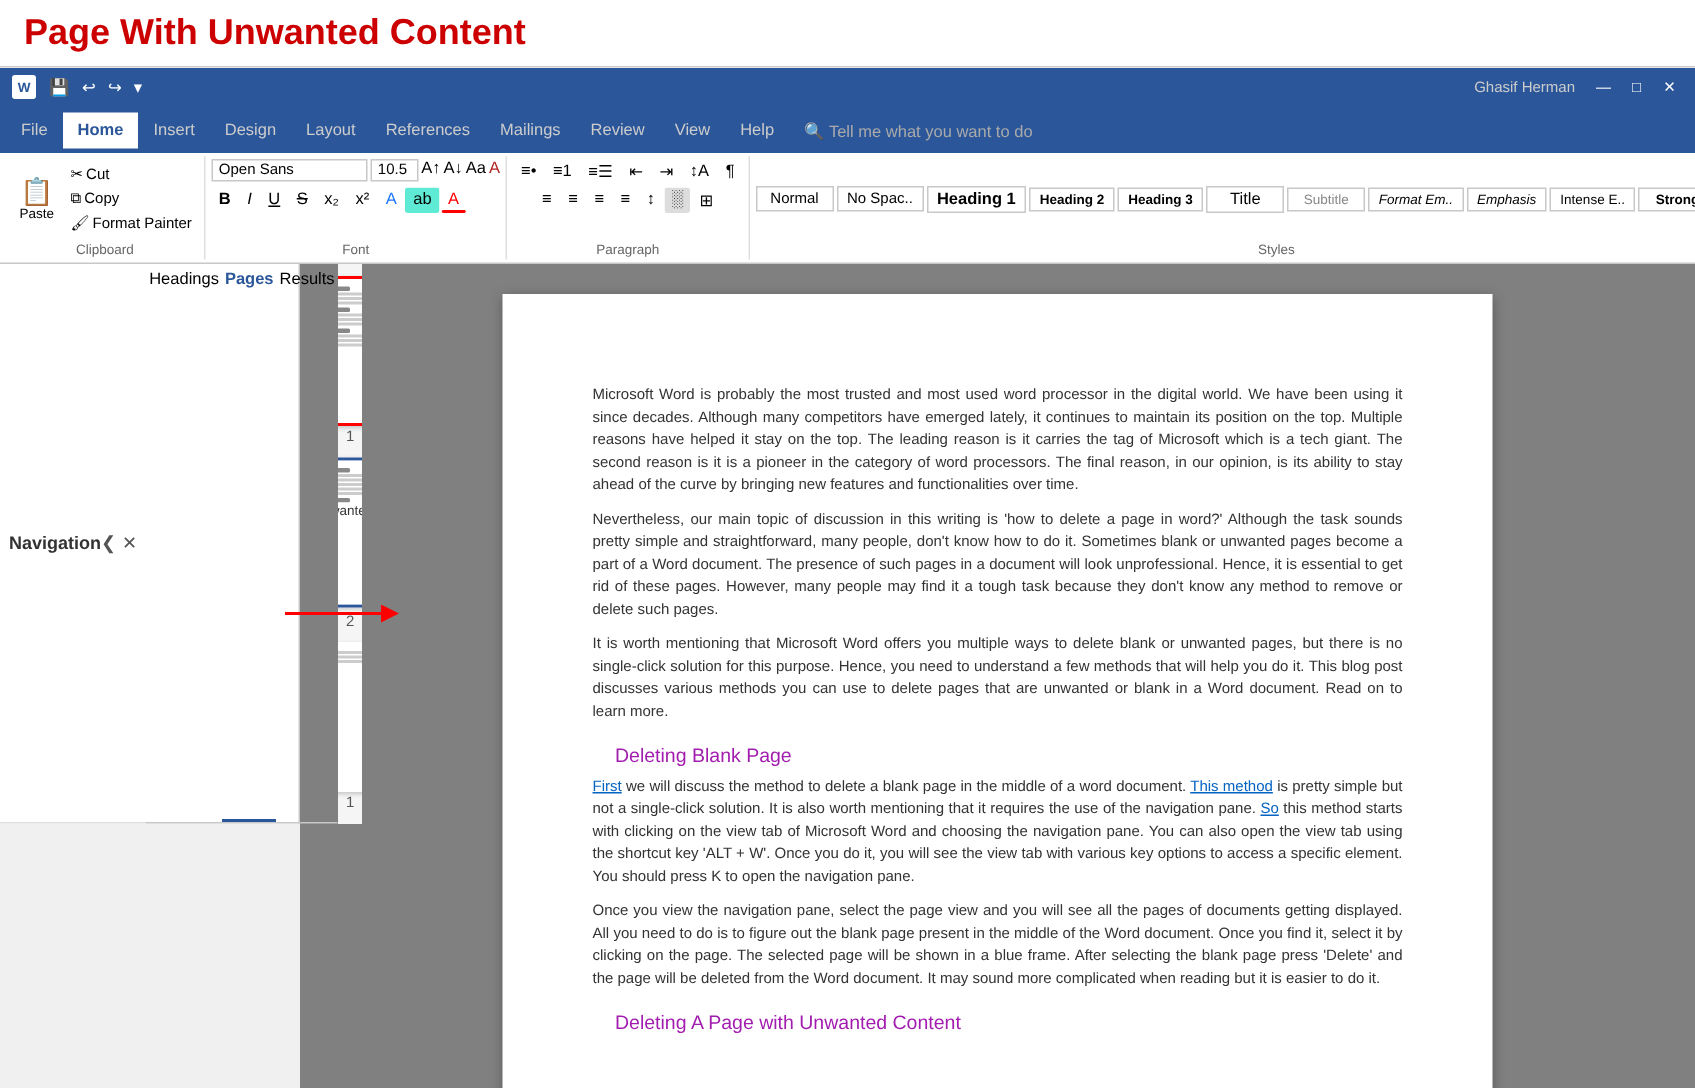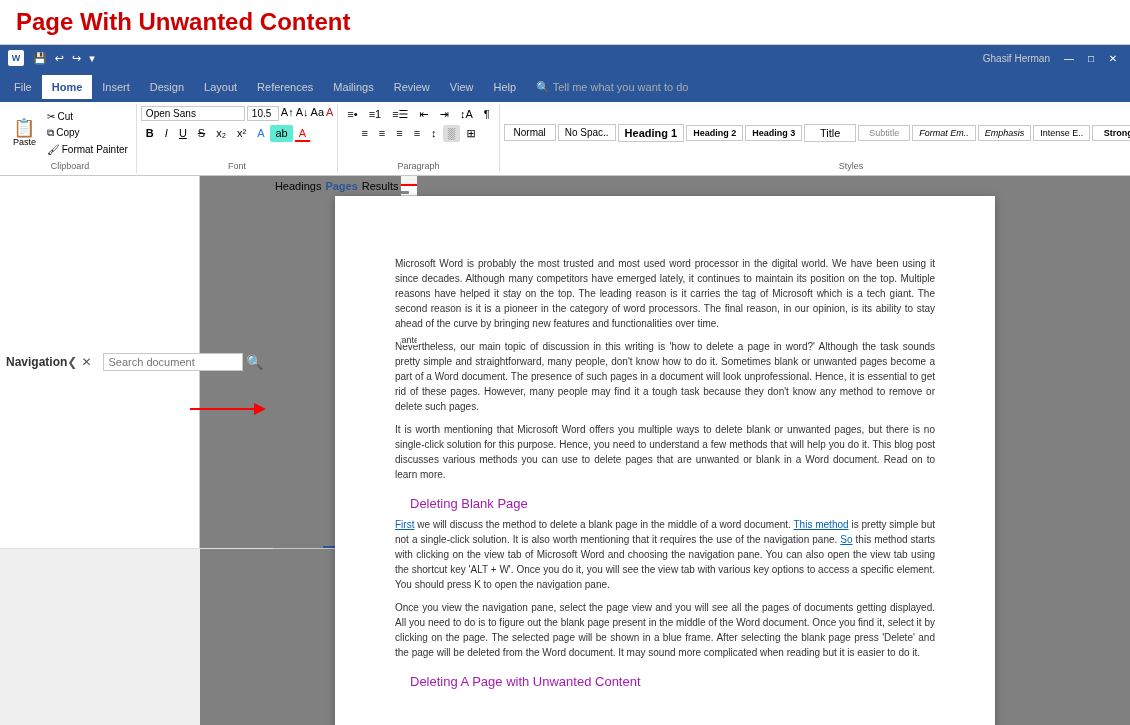--- a/index.html
+++ b/index.html
@@ -380,24 +380,20 @@
 
   <div class="nav-pane-wrapper">
     <div id="nav-pane">
       <div id="nav-header">
         <span class="nav-title">Navigation</span>
         <div class="nav-controls">
           <span class="nav-ctrl-btn">❮</span>
           <span class="nav-ctrl-btn">✕</span>
         </div>
       </div>
-      <div id="search-box">
-        <input id="search-input" type="text" placeholder="Search document" style="border: 1px solid rgb(200, 200, 200); padding: 2px 4px; font-size: 11px; flex: 1 1 0%; outline: none; width: 140px;">
-        <span id="search-btn">🔍</span>
-      </div>
       <div id="nav-tabs">
         <div class="nav-tab">Headings</div>
         <div class="nav-tab active">Pages</div>
         <div class="nav-tab">Results</div>
       </div>
       <div id="nav-pages">
 
         <div class="page-thumb" style="position:relative;">
           <div class="thumb-wrapper highlighted">
             <div class="thumb-page-1">

